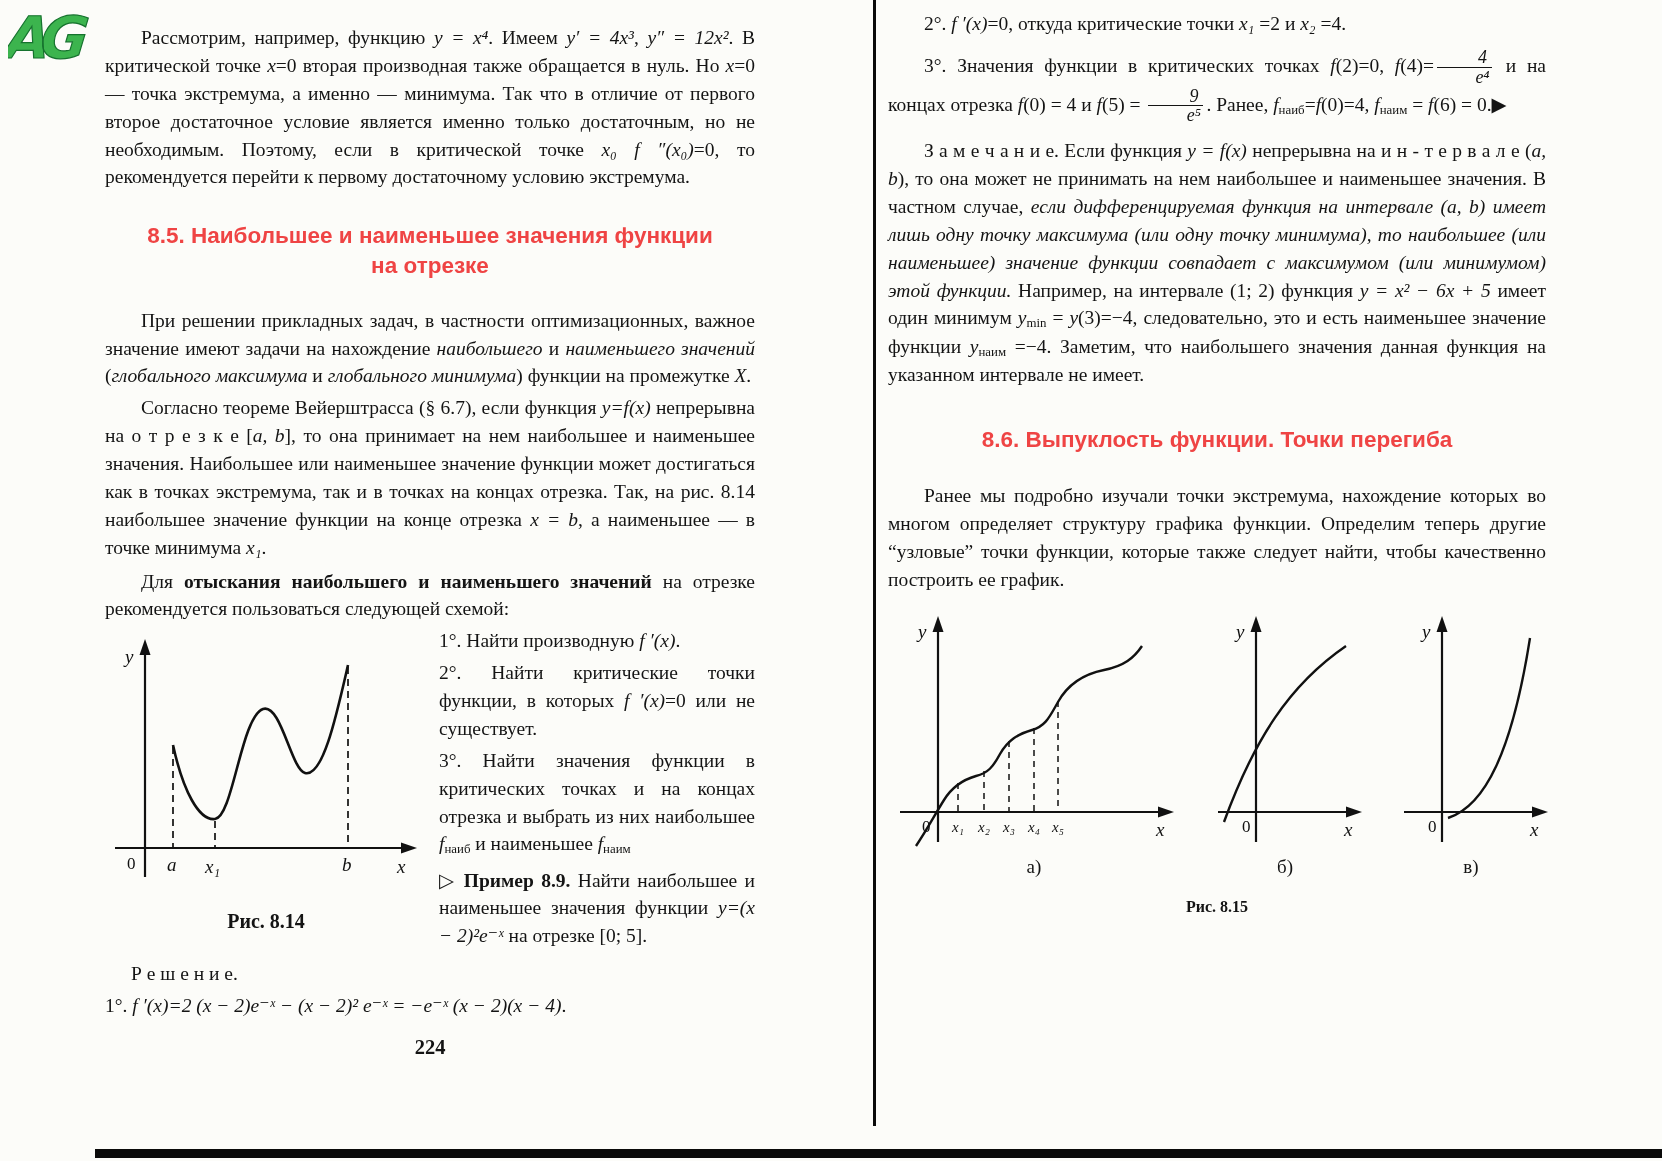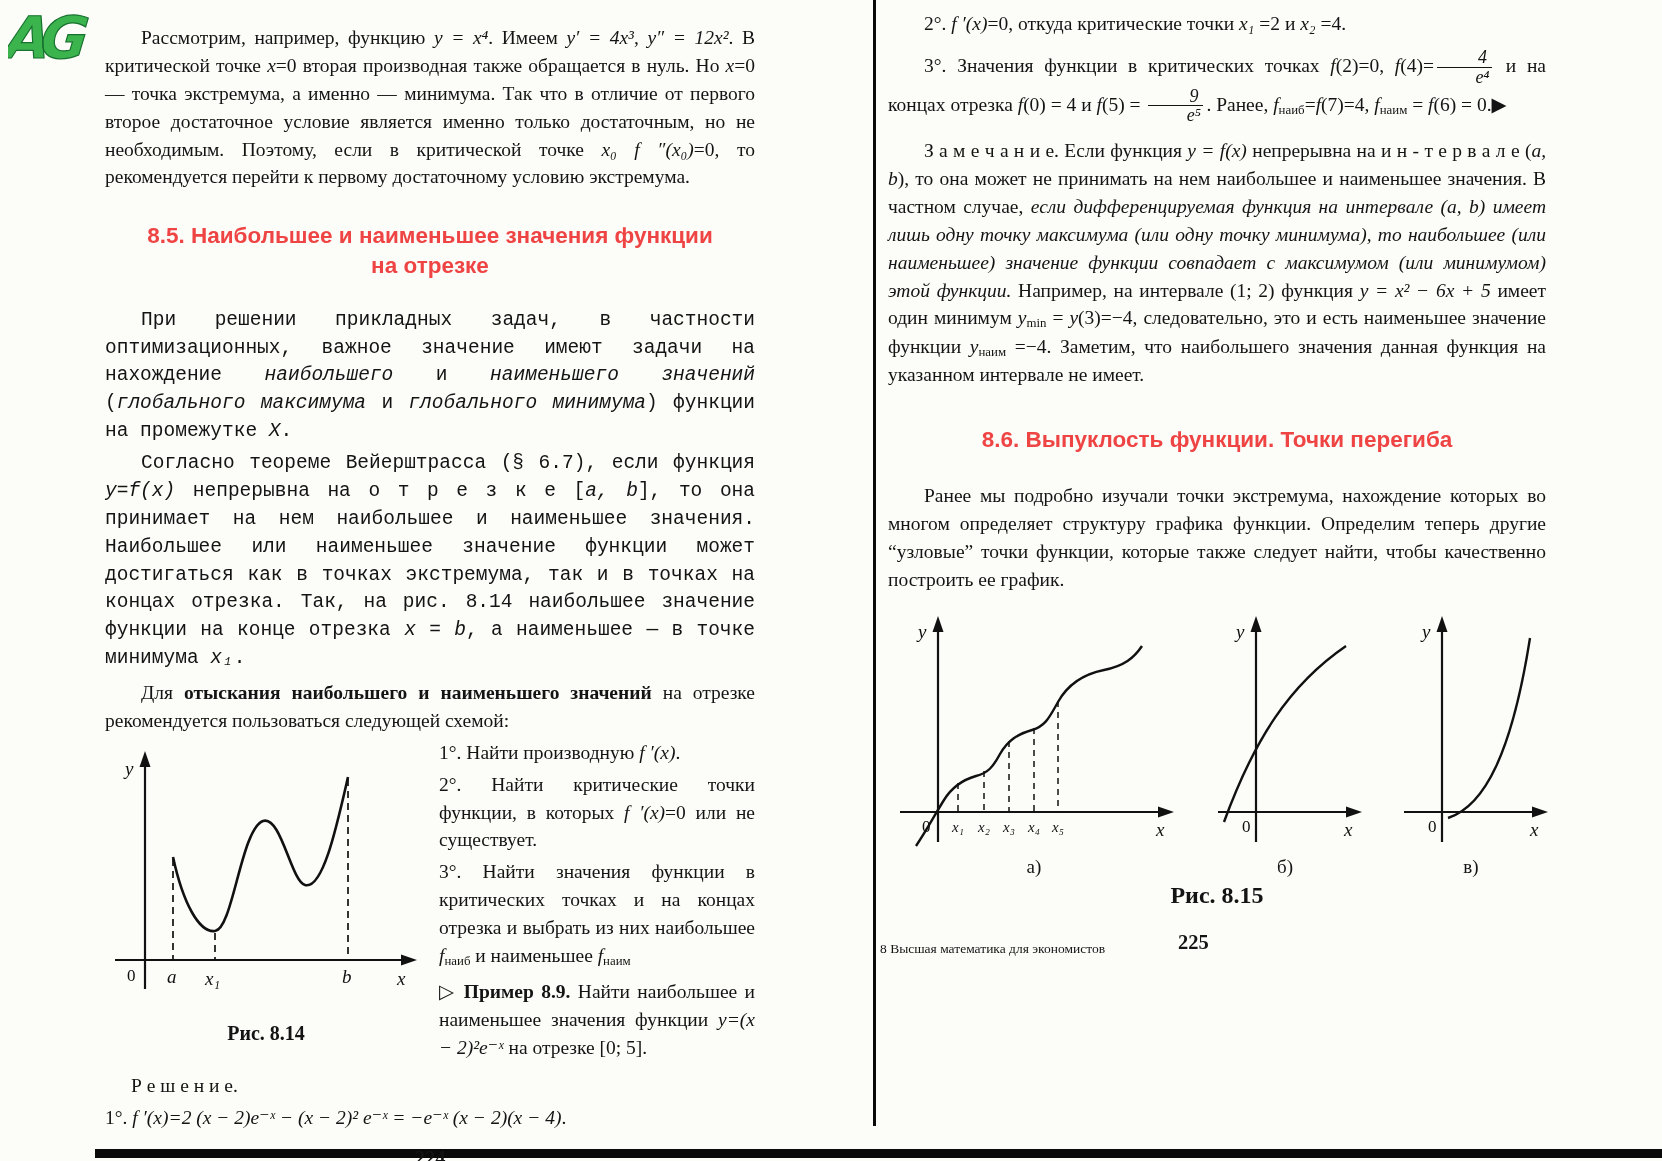--- a/index.html
+++ b/index.html
@@ -20,38 +20,38 @@
   h2{font-family:"Liberation Sans","DejaVu Sans",sans-serif;font-weight:700;
      font-size:22.5px;text-align:center;line-height:1.32;margin:0;color:#ef4444;}
   
   .page-left{position:absolute;left:105px;top:24px;width:650px;}
   .page-right{position:absolute;left:888px;top:10px;width:658px;}
   .divider{position:absolute;left:873px;top:0;width:3px;height:1126px;background:#0a0a0a;}
   .bottom-bar{position:absolute;left:95px;top:1149px;width:1567px;height:9px;background:#0a0a0a;}
   
   .intro{margin-bottom:4px;}
   .h85{margin:30px 30px 26px 30px;}
-  .p-std{margin-top:4px;font-family:Liberation Mono, monospace;}
+  .p-std{margin-top:4px;}
   .scheme{margin-top:6px;}
   .figwrap{float:left;width:322px;margin:10px 12px 2px 0;}
   .figwrap svg{display:block;}
   .figcap{text-align:center;font-weight:bold;font-size:20px;margin-top:15px;}
   .step{margin-top:4px;}
   .example{margin-top:8px;}
   .sol-label{clear:both;padding-top:10px;text-indent:26px;}
   .sol-line{margin-top:4px;}
   .pagenum-left{text-align:center;font-weight:bold;font-size:20.5px;margin-top:16px;}
   
   .s3{margin-top:10px;}
   .remark{margin-top:12px;}
   .h86{margin:36px 0 28px 0;}
   .fig-row{display:flex;align-items:flex-end;gap:24px;margin-top:16px;}
   .gblock{text-align:center;}
   .glabel{font-size:19px;margin-top:0;}
-  .figcap15{text-align:center;font-weight:bold;font-size:24px;margin-top:4px;}
+  .figcap15{text-align:center;font-weight:bold;font-size:16px;margin-top:20px;}
   .footer{position:relative;height:34px;margin-top:22px;}
   .fnote{position:absolute;left:-8px;top:10px;font-size:13.5px;}
   .pnum-right{position:absolute;left:290px;top:0;font-weight:bold;font-size:20.5px;}
   
   .logo{position:absolute;left:8px;top:2px;}
   
   .axlbl{font-family:"Liberation Serif","DejaVu Serif",serif;font-style:italic;font-size:19px;fill:#111;}
   .axnum{font-family:"Liberation Serif","DejaVu Serif",serif;font-size:17px;fill:#111;}
   .ticklbl{font-family:"Liberation Serif","DejaVu Serif",serif;font-style:italic;font-size:15px;fill:#111;}
 </style>
@@ -120,21 +120,21 @@
 
   <div class="page-right">
 
     <p class="para ind"><span class="">2°. </span><span class="it">f ′(x)</span><span class="">=0, откуда критические точки </span><span class="it">x₁</span><span class=""> =2 и </span><span class="it">x₂</span><span class=""> =4.</span></p>
     <p class="para ind s3"><span class="">3°. Значения функции в критических точках </span><span class="it">f</span><span class="">(2)=0, </span><span class="it">f</span><span class="">(4)=</span><span class="frac">
           <span class="fnum">4</span>
           <span class="fden">e⁴</span>
         </span><span class=""> и на концах отрезка </span><span class="it">f</span><span class="">(0) = 4 и </span><span class="it">f</span><span class="">(5) = </span><span class="frac">
           <span class="fnum">9</span>
           <span class="fden">e⁵</span>
-        </span><span class="">. Ранее, </span><span class="it">f</span><span class="sb">наиб</span><span class="">=</span><span class="it">f</span><span class="">(7)=4, </span><span class="it">f</span><span class="sb">наим</span><span class=""> = </span><span class="it">f</span><span class="">(6) = 0.▶</span></p>
+        </span><span class="">. Ранее, </span><span class="it">f</span><span class="sb">наиб</span><span class="">=</span><span class="it">f</span><span class="">(0)=4, </span><span class="it">f</span><span class="sb">наим</span><span class=""> = </span><span class="it">f</span><span class="">(6) = 0.▶</span></p>
     <p class="para ind remark"><span class="">З а м е ч а н и е.  Если функция </span><span class="it">y = f(x)</span><span class=""> непрерывна на  и н - т е р в а л е  (</span><span class="it">a, b</span><span class="">), то она может не принимать на нем наибольшее и наименьшее значения. В частном случае,  </span><span class="it">если дифференцируемая функция на интервале (a, b) имеет лишь одну точку максимума (или одну точку минимума), то наибольшее (или наименьшее) значение функции совпадает с максимумом (или минимумом) этой функции.</span><span class="">  Например, на интервале (1; 2) функция </span><span class="it">y = x² − 6x + 5</span><span class=""> имеет один минимум </span><span class="it">y</span><span class="sb">min</span><span class=""> = </span><span class="it">y</span><span class="">(3)=−4, следовательно, это и есть наименьшее значение функции </span><span class="it">y</span><span class="sb">наим</span><span class=""> =−4. Заметим, что наибольшего значения данная функция на указанном интервале не имеет.</span></p>
 
     <h2 class="h86">8.6. Выпуклость функции. Точки перегиба</h2>
 
     <p class="para ind"><span class="">Ранее мы подробно изучали точки экстремума, нахождение которых во многом определяет структуру графика функции. Определим теперь другие “узловые” точки функции, которые также следует найти, чтобы качественно построить ее график.</span></p>
 
     <div class="fig-row">
 
       <div class="gblock">
         <svg width="292" height="242" viewBox="0 0 292 242">
@@ -184,19 +184,15 @@
           <text x="32" y="28" class="axlbl">y</text>
           <text x="140" y="226" class="axlbl">x</text>
           <text x="38" y="222" class="axnum">0</text>
         </svg>
         <div class="glabel">в)</div>
       </div>
     </div>
 
     <div class="figcap15">Рис. 8.15</div>
 
-    <div class="footer">
-      <span class="fnote">8 Высшая математика для экономистов</span>
-      <span class="pnum-right">225</span>
-    </div>
   </div>
 
 </div>
 
 </body></html>

